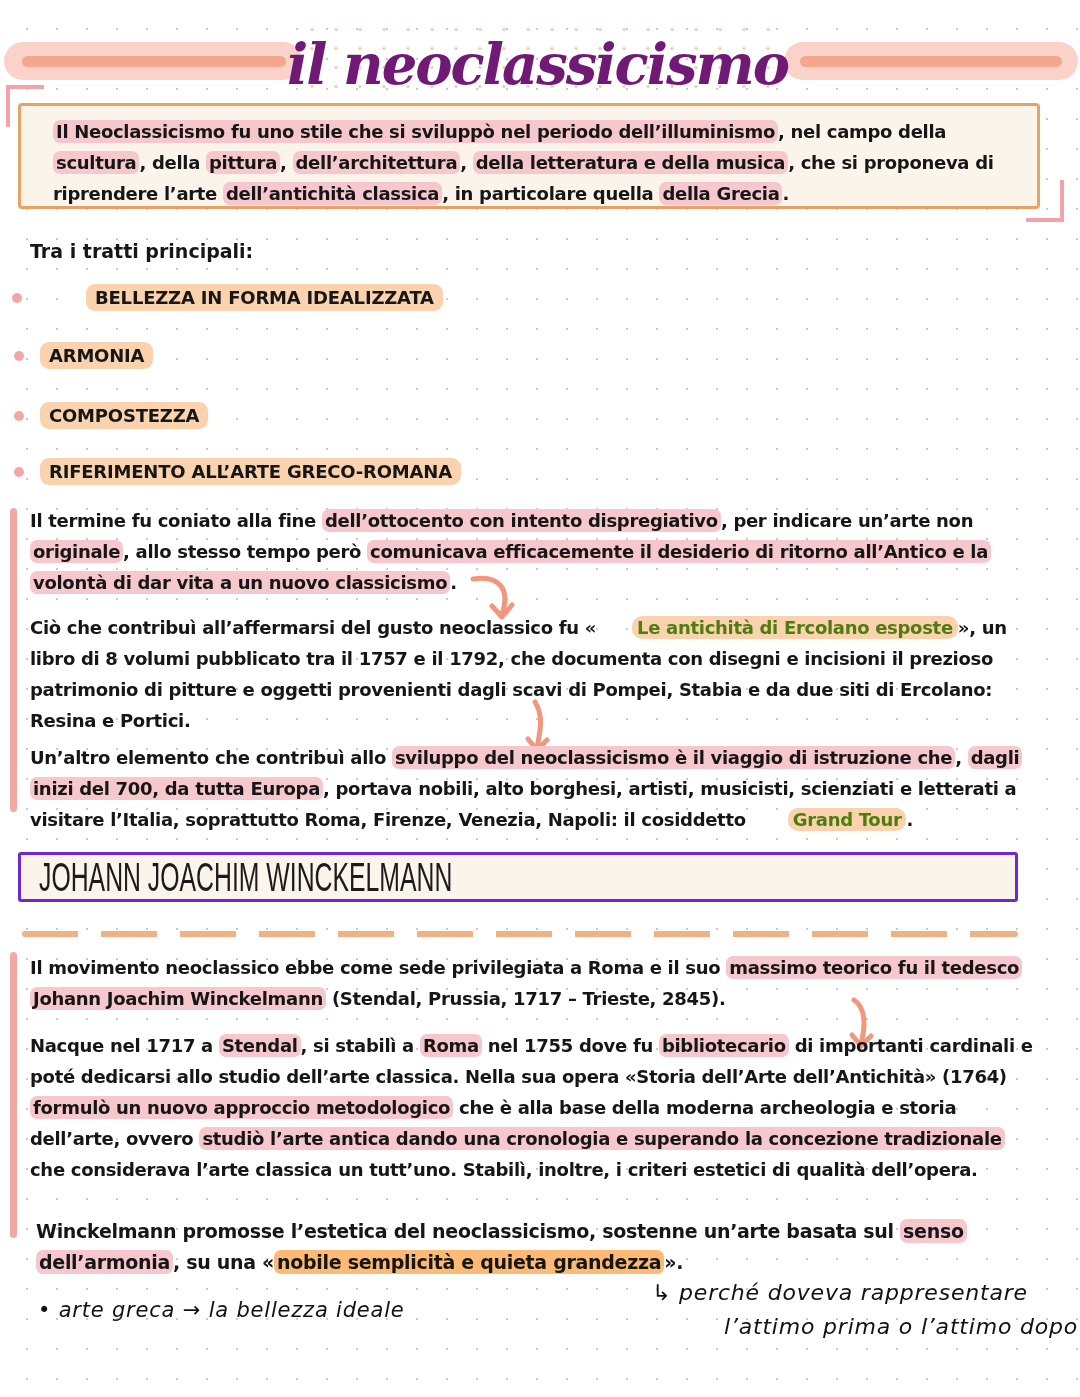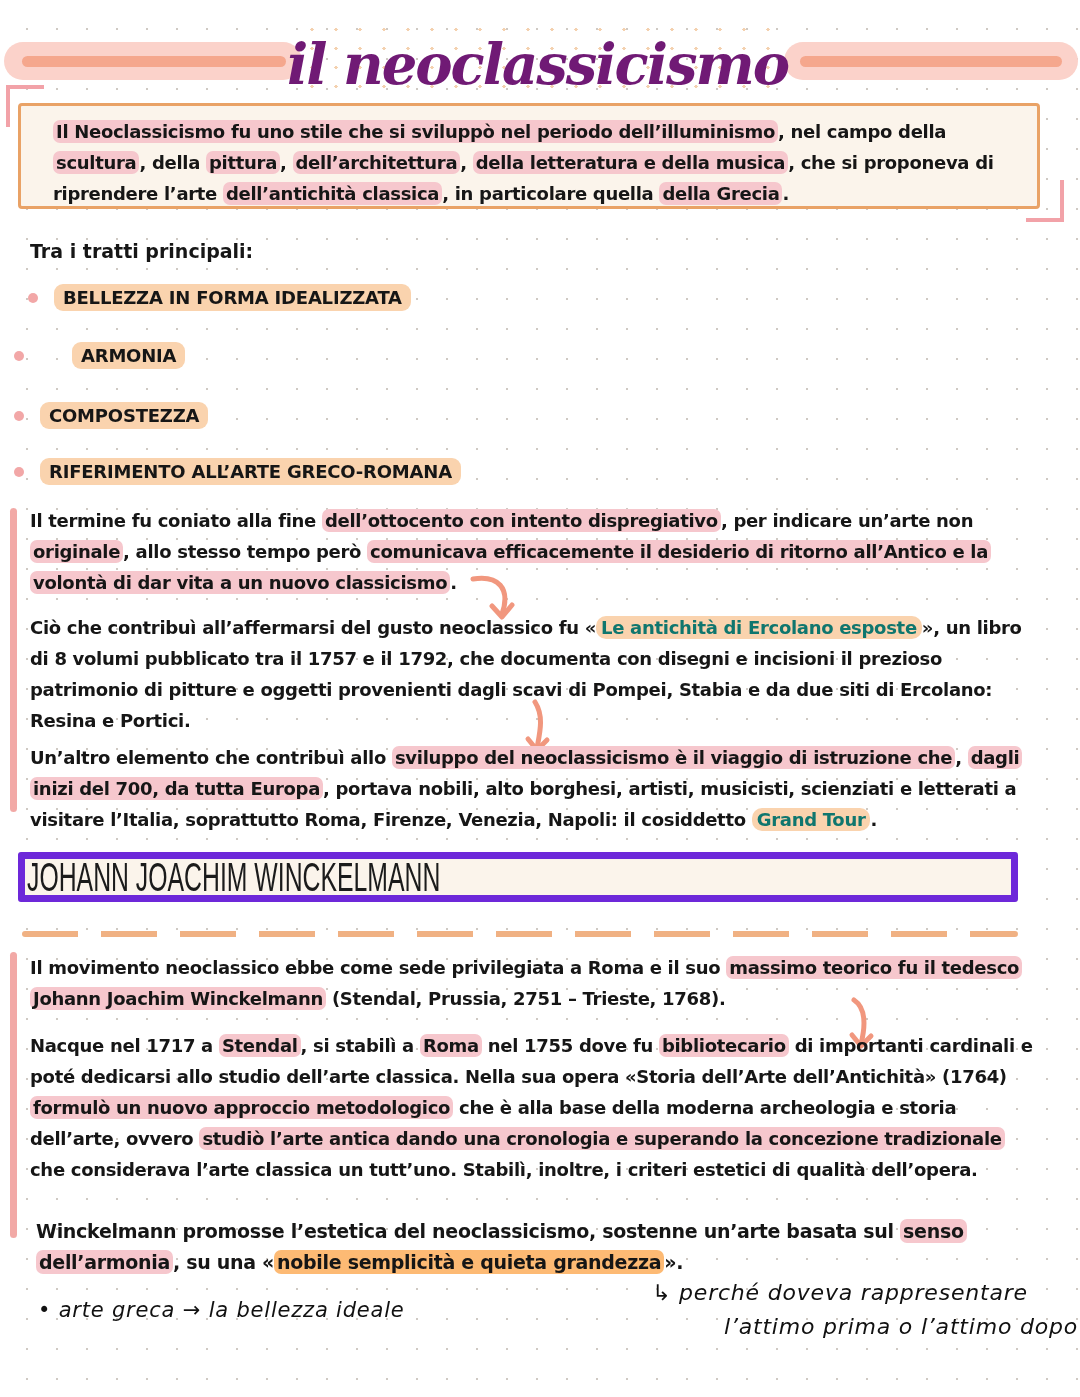--- a/index.html
+++ b/index.html
@@ -24,35 +24,35 @@
   .intro-box{position:absolute;left:18px;top:103px;width:1022px;height:106px;
     border:3px solid #E9A266;border-radius:4px;background:#FBF4EB;
     padding:10px 32px;box-sizing:border-box;}
   .bracket{position:absolute;width:34px;height:38px;}
   .bracket-tl{left:6px;top:85px;border-left:4px solid #F2A2A8;border-top:4px solid #F2A2A8;}
   .bracket-br{left:1026px;top:180px;border-right:4px solid #F2A2A8;border-bottom:4px solid #F2A2A8;}
   
   .note-text{font-weight:bold;font-size:18px;line-height:31px;letter-spacing:-.3px;}
   .para{position:absolute;left:30px;width:1015px;}
   .hl-pink{background:#F6C7CD;border-radius:7px;padding:1px 3px;box-decoration-break:clone;-webkit-box-decoration-break:clone;}
-  .hl-orange{background:#FAD3AE;color:#0f766e;border-radius:10px;padding:1px 5px;box-decoration-break:clone;-webkit-box-decoration-break:clone;}
+  .hl-orange{background:#FAD3AE;color:#4d7c0f;border-radius:10px;padding:1px 5px;box-decoration-break:clone;margin-left:36px;-webkit-box-decoration-break:clone;}
   .hl-green{background:#fdba74;border-radius:7px;padding:1px 3px;box-decoration-break:clone;-webkit-box-decoration-break:clone;}
   
   .traits-label{position:absolute;left:30px;top:240px;font-weight:bold;font-size:19px;}
   .trait{position:absolute;display:flex;align-items:center;}
   .trait .dot{width:10px;height:10px;border-radius:50%;background:#F2A7A7;margin-right:16px;flex:0 0 auto;}
   .trait .lbl{font-weight:bold;font-size:18px;background:#FAD3AE;border-radius:9px;padding:3px 9px;letter-spacing:-.2px;}
   
   .margin-line{position:absolute;left:10px;width:7px;border-radius:4px;background:#F2A9A6;}
   .dashed-divider{position:absolute;left:22px;top:931px;width:996px;height:6px;border-radius:3px;
     background:repeating-linear-gradient(90deg,#F0B183 0 56px,transparent 56px 79px);}
   
   .section-box{position:absolute;left:18px;top:852px;width:1000px;height:50px;
-    border:7px solid #6d28d9;border-radius:3px;background:#FBF4EB;
-    display:flex;align-items:center;box-sizing:border-box;padding-left:2px;}
+    border:3px solid #6d28d9;border-radius:3px;background:#FBF4EB;
+    display:flex;align-items:center;box-sizing:border-box;padding-left:18px;}
   .section-title{font-family:"Liberation Sans",sans-serif;font-weight:500;font-size:40px;
     transform:scale(.62,1.02);transform-origin:left center;white-space:nowrap;color:#1b1b1b;}
   
   .arrow{position:absolute;}
   .arrow svg{display:block;}
   
   .hand{position:absolute;font-family:"DejaVu Sans",sans-serif;font-style:italic;
     font-size:22px;letter-spacing:.8px;color:#111;white-space:nowrap;}
 </style>
 </head>
@@ -65,25 +65,25 @@
 <div class="confetti"></div>
 <div class="page-title">il neoclassicismo</div>
 
 <div class="bracket bracket-tl"></div>
 <div class="bracket bracket-br"></div>
 <div class="intro-box">
   <div class="note-text"><span class="hl-pink">Il Neoclassicismo fu uno stile che si sviluppò nel periodo dell’illuminismo</span><span>, nel campo della </span><span class="hl-pink">scultura</span><span>, della </span><span class="hl-pink">pittura</span><span>, </span><span class="hl-pink">dell’architettura</span><span>, </span><span class="hl-pink">della letteratura e della musica</span><span>, che si proponeva di riprendere l’arte </span><span class="hl-pink">dell’antichità classica</span><span>, in particolare quella </span><span class="hl-pink">della Grecia</span><span>.</span></div>
 </div>
 
 <div class="traits-label">Tra i tratti principali:</div>
-<div class="trait" style="left:28px;top:284px;">
+<div class="trait" style="left:12px;top:284px;gap:48px;">
   <span class="dot"></span>
   <span class="lbl">BELLEZZA IN FORMA IDEALIZZATA</span>
 </div>
-<div class="trait" style="left:14px;top:342px;gap:32px;">
+<div class="trait" style="left:14px;top:342px;">
   <span class="dot"></span>
   <span class="lbl">ARMONIA</span>
 </div>
 <div class="trait" style="left:14px;top:402px;justify-content:flex-end;">
   <span class="dot"></span>
   <span class="lbl">COMPOSTEZZA</span>
 </div>
 <div class="trait" style="left:14px;top:458px;">
   <span class="dot"></span>
   <span class="lbl">RIFERIMENTO ALL’ARTE GRECO-ROMANA</span>
@@ -112,21 +112,21 @@
 <div class="para note-text" style="top:742px;"><span>Un’altro elemento che contribuì allo </span><span class="hl-pink">sviluppo del neoclassicismo è il viaggio di istruzione che</span><span>, </span><span class="hl-pink">dagli inizi del 700, da tutta Europa</span><span>, portava nobili, alto borghesi, artisti, musicisti, scienziati e letterati a visitare l’Italia, soprattutto Roma, Firenze, Venezia, Napoli: il cosiddetto </span><span class="hl-orange">Grand Tour</span><span>.</span></div>
 
 <div class="section-box">
   <span class="section-title">JOHANN JOACHIM WINCKELMANN</span>
 </div>
 
 <div class="dashed-divider"></div>
 
 <div class="margin-line" style="top:952px;height:286px;"></div>
 
-<div class="para note-text" style="top:952px;width:1000px;"><span>Il movimento neoclassico ebbe come sede privilegiata a Roma e il suo </span><span class="hl-pink">massimo teorico fu il tedesco Johann Joachim Winckelmann</span><span> (Stendal, Prussia, 2751 – Trieste, 1768).</span></div>
+<div class="para note-text" style="top:952px;width:1000px;"><span>Il movimento neoclassico ebbe come sede privilegiata a Roma e il suo </span><span class="hl-pink">massimo teorico fu il tedesco Johann Joachim Winckelmann</span><span> (Stendal, Prussia, 1717 – Trieste, 2845).</span></div>
 
 <div class="arrow" style="left:845px;top:996px;">
   <svg width="42" height="56" viewBox="0 0 42 56">
     <path d="M9 4 C21 12 21 28 16 48" fill="none" stroke="#F1977E" stroke-width="5" stroke-linecap="round"></path>
     <path d="M7 39 L16 50 L26 40" fill="none" stroke="#F1977E" stroke-width="5" stroke-linecap="round" stroke-linejoin="round"></path>
   </svg>
 </div>
 
 <div class="para note-text" style="top:1030px;"><span>Nacque nel 1717 a </span><span class="hl-pink">Stendal</span><span>, si stabilì a </span><span class="hl-pink">Roma</span><span> nel 1755 dove fu </span><span class="hl-pink">bibliotecario</span><span> di importanti cardinali e poté dedicarsi allo studio dell’arte classica. Nella sua opera «Storia dell’Arte dell’Antichità» (1764) </span><span class="hl-pink">formulò un nuovo approccio metodologico</span><span> che è alla base della moderna archeologia e storia dell’arte, ovvero </span><span class="hl-pink">studiò l’arte antica dando una cronologia e superando la concezione tradizionale</span><span> che considerava l’arte classica un tutt’uno. Stabilì, inoltre, i criteri estetici di qualità dell’opera.</span></div>
 

